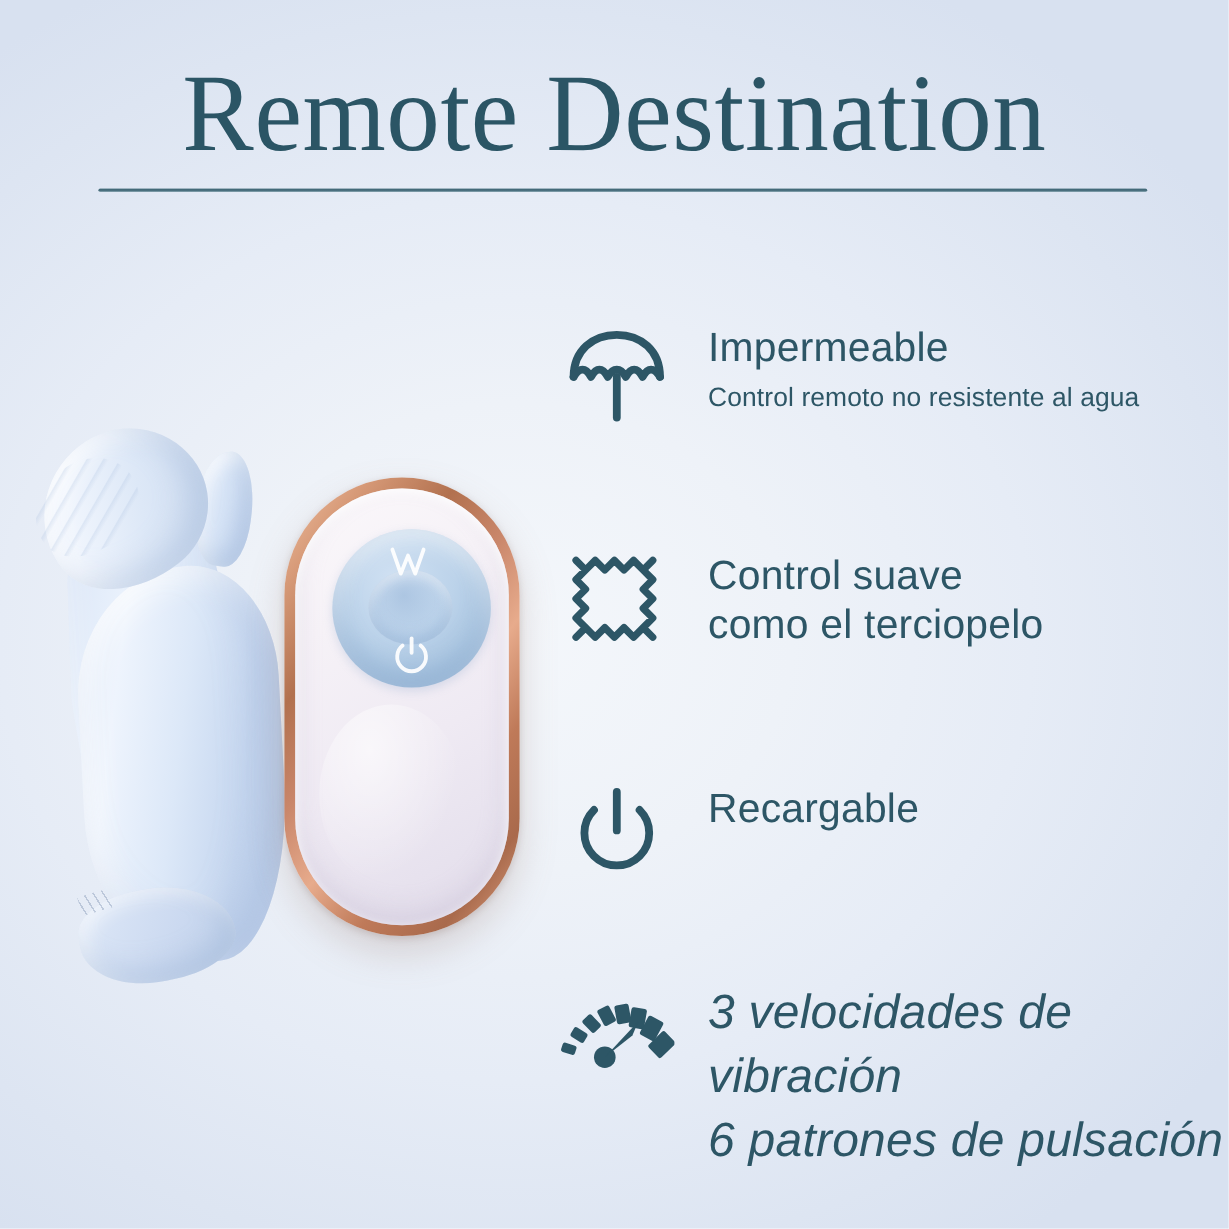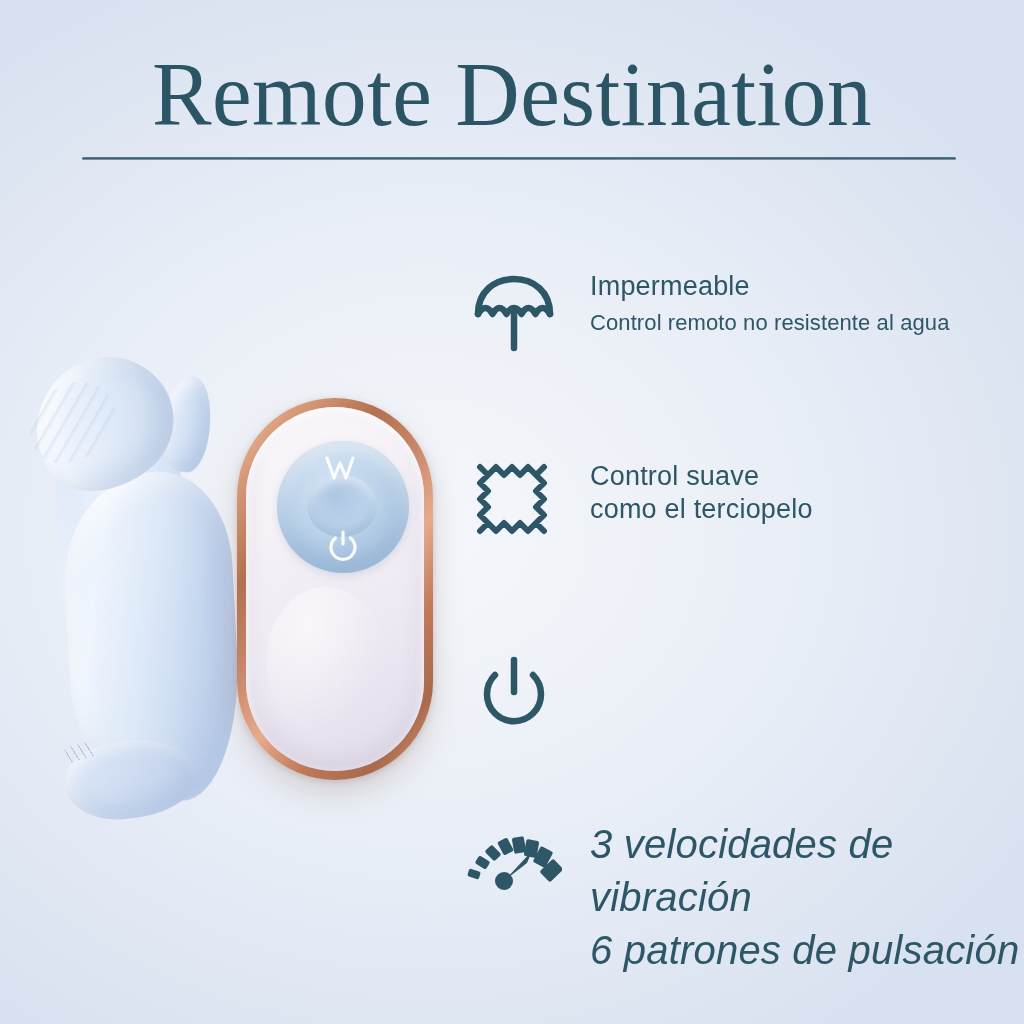--- a/index.html
+++ b/index.html
@@ -65,21 +65,21 @@
     justify-content:center;
     margin-right:28px;
   }
   .f1 .icon-box{ align-items:flex-start; padding-top:4px;}
   .f4 .icon-box{ align-items:center; }
 
   .ftext{
     padding-top:2px;
   }
   .fhead{
-    font-size:27px;
+    font-size:34px;
     color:#2d5666;
     font-weight:300;
     letter-spacing:0.2px;
     line-height:1.22;
     white-space:pre-line;
   }
   .fsub{
     font-size:22px;
     color:#2d5666;
     font-weight:300;
@@ -330,20 +330,23 @@
 como el terciopelo</div>
       </div>
     </div>
 
     <div class="feature f3">
       <div class="icon-box">
         <svg width="80" height="82" viewBox="0 0 80 82">
           <path d="M21 21 A27 27 0 1 0 59 21" fill="none" stroke="#2d5666" stroke-width="6.5" stroke-linecap="round"></path>
           <line x1="40" y1="6" x2="40" y2="38" stroke="#2d5666" stroke-width="6.5" stroke-linecap="round"></line>
         </svg>
+      </div>
+      <div class="ftext">
+        <div class="fhead">Recargable</div>
       </div>
     </div>
 
     <div class="feature f4">
       <div class="icon-box">
         <svg width="96" height="66" viewBox="0 0 96 66">
           <g fill="#2d5666" stroke="none">
             <rect x="4" y="42" width="8" height="12" rx="2" transform="rotate(-72 8 48)"></rect>
             <rect x="12" y="30" width="9" height="13" rx="2" transform="rotate(-58 16.5 36.5)"></rect>
             <rect x="22" y="20" width="10" height="14" rx="2" transform="rotate(-44 27 27)"></rect>

